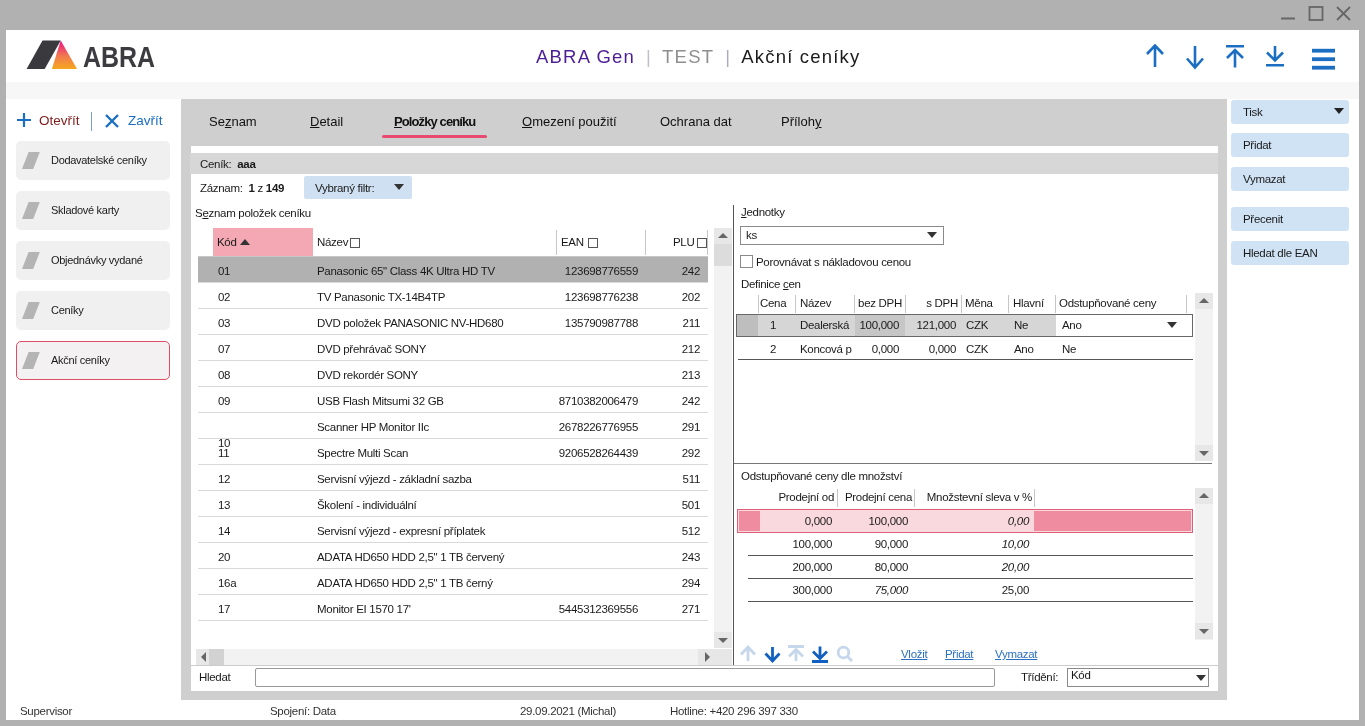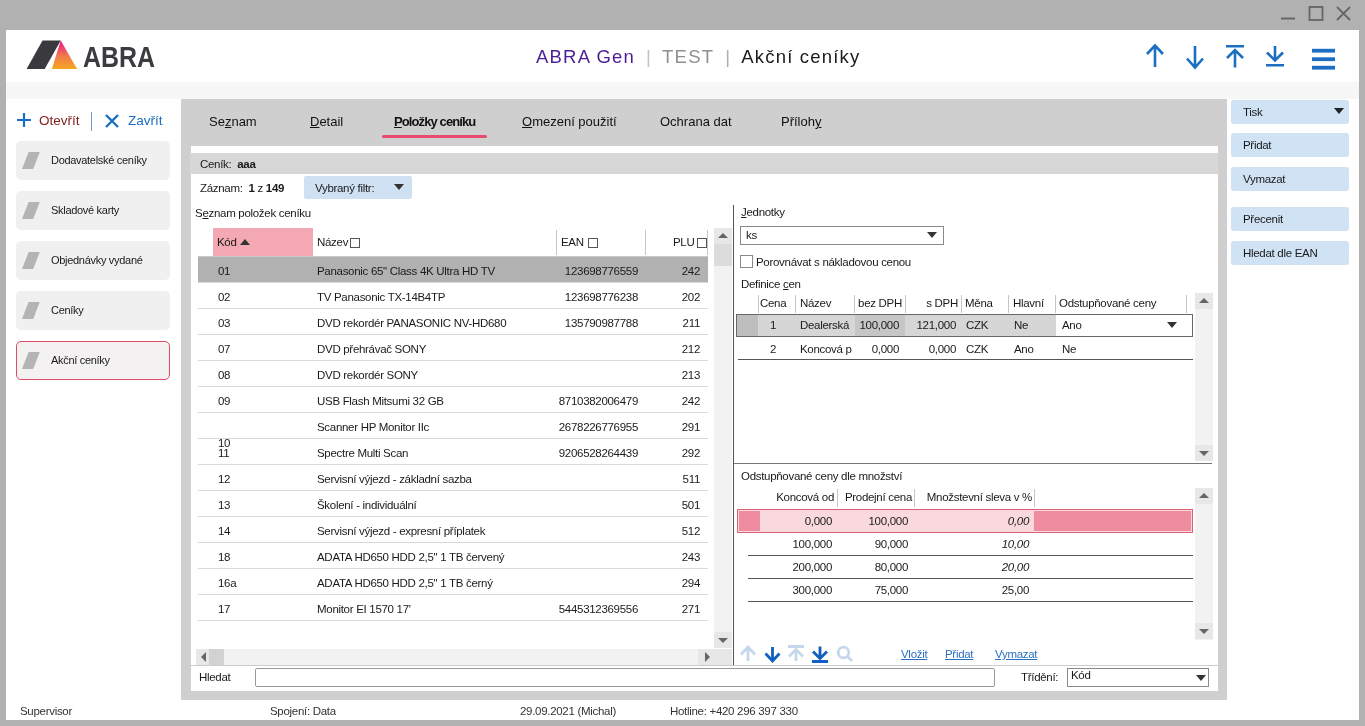--- a/index.html
+++ b/index.html
@@ -152,21 +152,21 @@
     </div>
     <div class="a" style="left:198px;top:283px;width:510px;height:26px">
   <span class="cell" style="left:20px;top:8px">02</span>
   <span class="cell" style="left:119px;top:8px">TV Panasonic TX-14B4TP</span>
   <span class="cell r" style="left:440px;top:8px">123698776238</span>
   <span class="cell r" style="left:502px;top:8px">202</span>
     </div>
     <div class="a" style="left:198px;top:282px;width:510px;height:1px;background:#d9d9d9"></div>
     <div class="a" style="left:198px;top:309px;width:510px;height:26px">
   <span class="cell" style="left:20px;top:8px">03</span>
-  <span class="cell" style="left:119px;top:8px">DVD rekordér PANASONIC NV-HD680</span>
+  <span class="cell" style="left:119px;top:8px">DVD položek PANASONIC NV-HD680</span>
   <span class="cell r" style="left:440px;top:8px">135790987788</span>
   <span class="cell r" style="left:502px;top:8px">211</span>
     </div>
     <div class="a" style="left:198px;top:308px;width:510px;height:1px;background:#d9d9d9"></div>
     <div class="a" style="left:198px;top:335px;width:510px;height:26px">
   <span class="cell" style="left:20px;top:8px">07</span>
   <span class="cell" style="left:119px;top:8px">DVD přehrávač SONY</span>
   <span class="cell r" style="left:440px;top:8px"></span>
   <span class="cell r" style="left:502px;top:8px">212</span>
     </div>
@@ -214,21 +214,21 @@
     </div>
     <div class="a" style="left:198px;top:490px;width:510px;height:1px;background:#d9d9d9"></div>
     <div class="a" style="left:198px;top:517px;width:510px;height:26px">
   <span class="cell" style="left:20px;top:8px">14</span>
   <span class="cell" style="left:119px;top:8px">Servisní výjezd - expresní příplatek</span>
   <span class="cell r" style="left:440px;top:8px"></span>
   <span class="cell r" style="left:502px;top:8px">512</span>
     </div>
     <div class="a" style="left:198px;top:516px;width:510px;height:1px;background:#d9d9d9"></div>
     <div class="a" style="left:198px;top:543px;width:510px;height:26px">
-  <span class="cell" style="left:20px;top:8px">18</span>
+  <span class="cell" style="left:20px;top:8px">20</span>
   <span class="cell" style="left:119px;top:8px">ADATA HD650 HDD 2,5" 1 TB červený</span>
   <span class="cell r" style="left:440px;top:8px"></span>
   <span class="cell r" style="left:502px;top:8px">243</span>
     </div>
     <div class="a" style="left:198px;top:542px;width:510px;height:1px;background:#d9d9d9"></div>
     <div class="a" style="left:198px;top:569px;width:510px;height:26px">
   <span class="cell" style="left:20px;top:8px">16a</span>
   <span class="cell" style="left:119px;top:8px">ADATA HD650 HDD 2,5" 1 TB černý</span>
   <span class="cell r" style="left:440px;top:8px"></span>
   <span class="cell r" style="left:502px;top:8px">294</span>
@@ -313,21 +313,21 @@
 
 <div class="a sb" style="left:1195px;top:293px;width:18px;height:168px"></div>
 <div class="a sbb" style="left:1195px;top:293px;width:18px;height:16px"></div>
 <div class="a sbb" style="left:1195px;top:445px;width:18px;height:16px"></div>
 <div class="a st" style="left:1199px;top:298px;border-bottom:5px solid #666"></div>
 <div class="a st" style="left:1199px;top:451px;border-top:5px solid #666"></div>
 
 <div class="a" style="left:734px;top:463px;width:478px;height:1px;background:#777"></div>
 
 <div class="a t" style="left:741px;top:470px">Odstupňované ceny dle množství</div>
-<div class="cell a r" style="left:834px;top:491px">Koncová od</div>
+<div class="cell a r" style="left:834px;top:491px">Prodejní od</div>
 <div class="cell a r" style="left:912px;top:491px">Prodejní cena</div>
 <div class="cell a r" style="left:1032px;top:491px">Množstevní sleva v %</div>
 <div class="a vd" style="left:837px;top:489px;height:18px"></div>
 <div class="a vd" style="left:914px;top:489px;height:18px"></div>
 <div class="a vd" style="left:1034px;top:489px;height:18px"></div>
 
 <div class="a" style="left:737px;top:509px;width:456px;height:24px;background:#f9d9de;border:1.5px solid #dc6078;box-sizing:border-box"></div>
 <div class="a" style="left:739px;top:511px;width:21px;height:20px;background:#f08ca0"></div>
 <div class="a" style="left:1034px;top:511px;width:157px;height:20px;background:#f08ca0"></div>
 <div class="cell a r" style="left:832px;top:515px">0,000</div>
@@ -338,21 +338,21 @@
 <div class="cell a r" style="left:908px;top:538px">90,000</div>
 <div class="cell a r" style="left:1029px;top:538px;font-style:italic">10,00</div>
 <div class="a dline" style="left:748px;top:555px;width:445px"></div>
 
 <div class="cell a r" style="left:832px;top:561px">200,000</div>
 <div class="cell a r" style="left:908px;top:561px">80,000</div>
 <div class="cell a r" style="left:1029px;top:561px;font-style:italic">20,00</div>
 <div class="a dline" style="left:748px;top:578px;width:445px"></div>
 
 <div class="cell a r" style="left:832px;top:584px">300,000</div>
-<div class="cell a r" style="left:908px;top:584px;">75,000</div>
+<div class="cell a r" style="left:908px;top:584px;font-style:italic">75,000</div>
 <div class="cell a r" style="left:1029px;top:584px">25,00</div>
 <div class="a dline" style="left:748px;top:601px;width:445px"></div>
 
 <div class="a sb" style="left:1195px;top:488px;width:18px;height:152px"></div>
 <div class="a sbb" style="left:1195px;top:488px;width:18px;height:16px"></div>
 <div class="a sbb" style="left:1195px;top:623px;width:18px;height:16px"></div>
 <div class="a st" style="left:1199px;top:493px;border-bottom:5px solid #666"></div>
 <div class="a st" style="left:1199px;top:629px;border-top:5px solid #666"></div>
 
 <svg class="a" style="left:736px;top:645px" width="120" height="18" viewBox="0 0 120 18">

